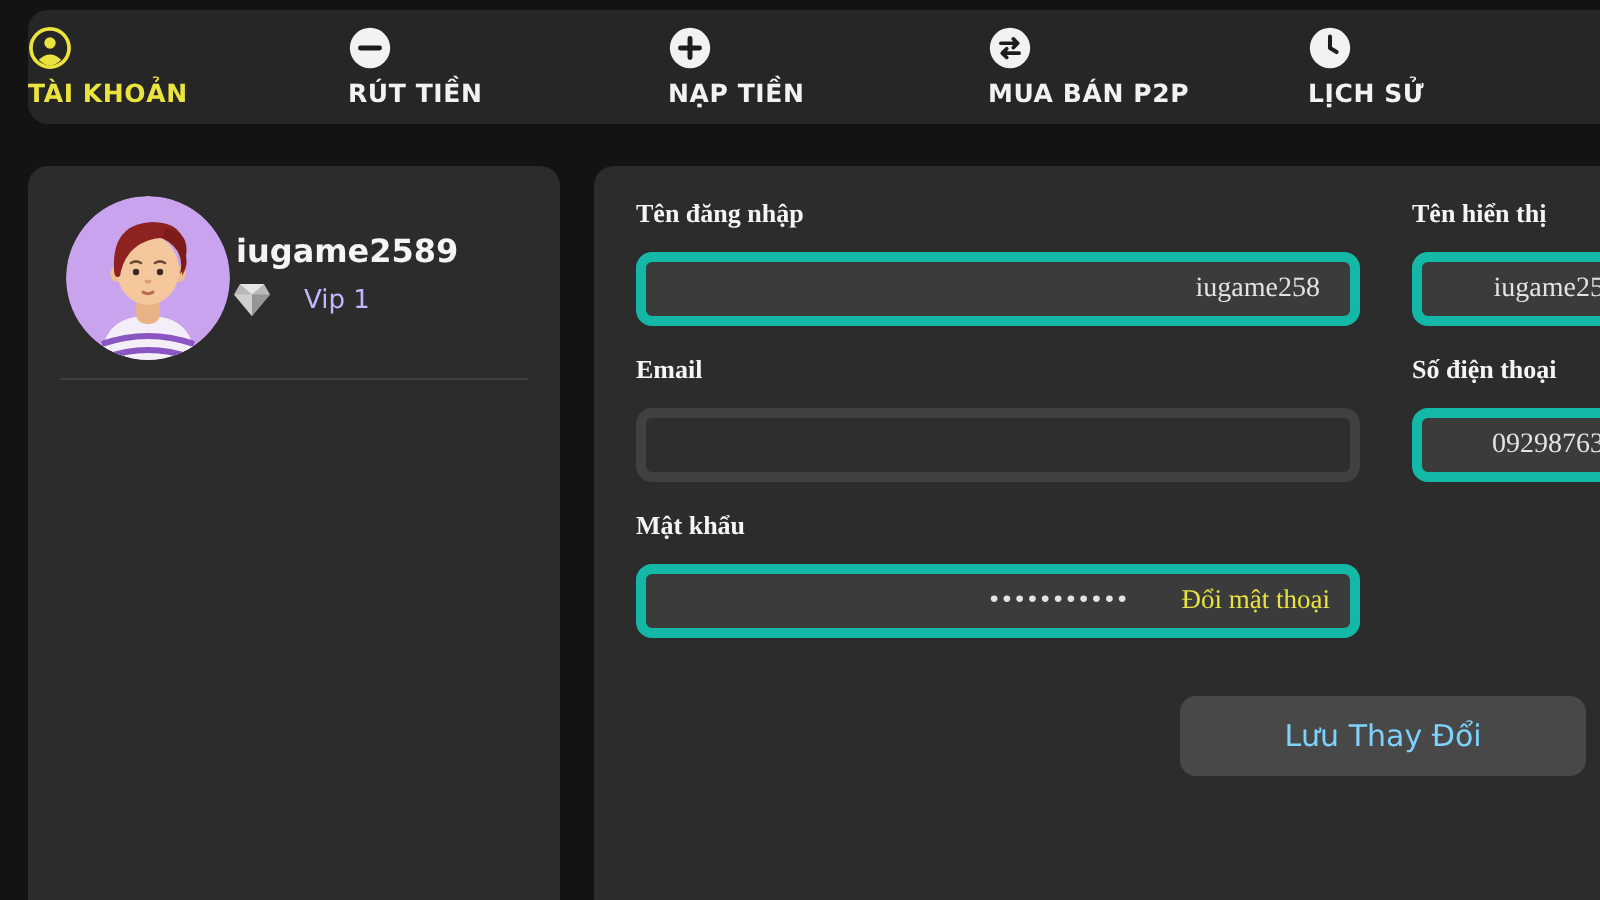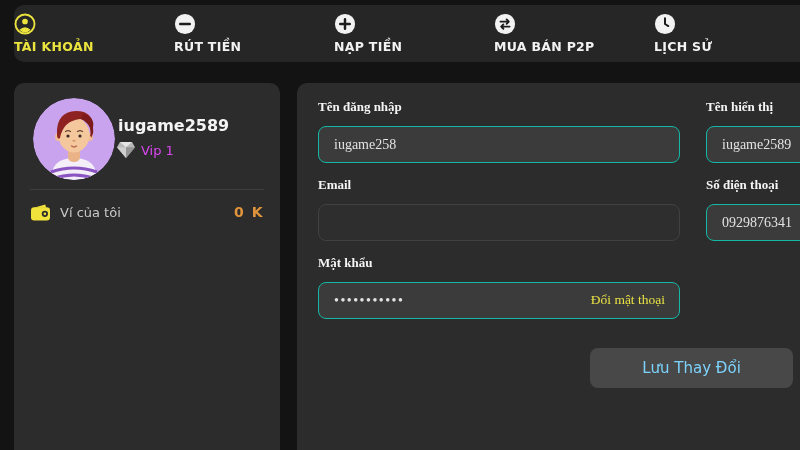--- a/index.html
+++ b/index.html
@@ -35,45 +35,45 @@
     position:absolute; left:19px; top:15px; width:82px; height:82px;
     border-radius:50%; overflow:hidden;
   }
   .avatar svg { width:82px; height:82px; display:block; }
   .username {
     position:absolute; left:104px; top:33px;
     font-size:16px; font-weight:700; color:#f5f5f5;
   }
   .vip-row {
     position:absolute; left:102px; top:58px;
-    display:flex; align-items:center; gap:5px;
-    color:#d946ef; font-size:13px;
+    display:flex; align-items:center; gap:16px;
+    color:#c4b5fd; font-size:13px;
   }
   .vip-row svg { width:20px; height:18px; display:block; }
   .divider { position:absolute; left:16px; right:16px; top:106px; height:1px; background:#3f3f3f; }
   .wallet-row {
     position:absolute; left:16px; right:16px; top:115px; height:28px;
     display:flex; align-items:center; gap:9px; cursor:pointer;
   }
   .wallet-row svg { width:21px; height:19px; display:block; }
   .wallet-label { color:#c9c9c9; font-size:13px; }
   .wallet-value { margin-left:auto; color:#e0953c; font-size:14px; font-weight:700; letter-spacing:1.5px; }
   
   .panel {
     position:absolute; left:297px; top:83px; width:560px; height:377px;
     background:#2c2c2c; border-radius:10px;
   }
   .field { position:absolute;font-family:Liberation Serif, serif; }
   .field label {
     display:block; font-size:13px; font-weight:700; color:#f5f5f5; margin-bottom:11px;
   }
   .field input {
-    width:100%; height:37px; background:#3b3b3b; border:1px solid #14b8a6;
+    width:100%; height:37px; background:#3b3b3b; border:5px solid #14b8a6;
     border-radius:8px; color:#e3e3e3; font-size:14px; padding:0 15px;
-    font-family:inherit; outline:none; display:block;
+    font-family:inherit; outline:none; display:block;text-align:right;
   }
   .f-username { left:21px; top:16px; width:362px; }
   .f-display  { left:409px; top:16px; width:130px; }
   .f-email    { left:21px; top:94px; width:362px; }
   .f-email input { background:#2e2e2e; border-color:#414141; }
   .f-phone    { left:409px; top:94px; width:130px; }
   .f-password { left:21px; top:172px; width:362px; }
   .pw-wrap { position:relative; }
   .pw-wrap input { letter-spacing:1.5px; padding-right:110px; }
   .change-pw {
@@ -172,32 +172,20 @@
       <svg viewBox="0 0 20 18">
         <polygon points="4,1 16,1 19,6.2 10,17 1,6.2" fill="#b9b9b9"></polygon>
         <polygon points="4,1 10,6.2 16,1" fill="#e6e6e6"></polygon>
         <polygon points="1,6.2 10,6.2 10,17" fill="#cfcfcf"></polygon>
         <polygon points="10,6.2 19,6.2 10,17" fill="#969696"></polygon>
       </svg>
     </span>
     <span>Vip 1</span>
   </div>
   <div class="divider"></div>
-  <div class="wallet-row">
-    <span>
-      <svg viewBox="0 0 22 20">
-        <path d="M4 5 L16 1.6 L17 5 Z" fill="#f2e23c"></path>
-        <rect x="1" y="4.4" width="20" height="14" rx="3.4" fill="#f2e23c"></rect>
-        <circle cx="15.6" cy="11.4" r="3.3" fill="#2c2c2c"></circle>
-        <circle cx="15.6" cy="11.4" r="1.4" fill="#f2e23c"></circle>
-      </svg>
-    </span>
-    <span class="wallet-label">Ví của tôi</span>
-    <span class="wallet-value">0 K</span>
-  </div>
 </aside>
 
 <main class="panel">
   <div class="field f-username">
     <label>Tên đăng nhập</label>
     <input type="text" value="iugame258" style="">
   </div>
   <div class="field f-display">
     <label>Tên hiển thị</label>
     <input type="text" value="iugame2589" style="">

